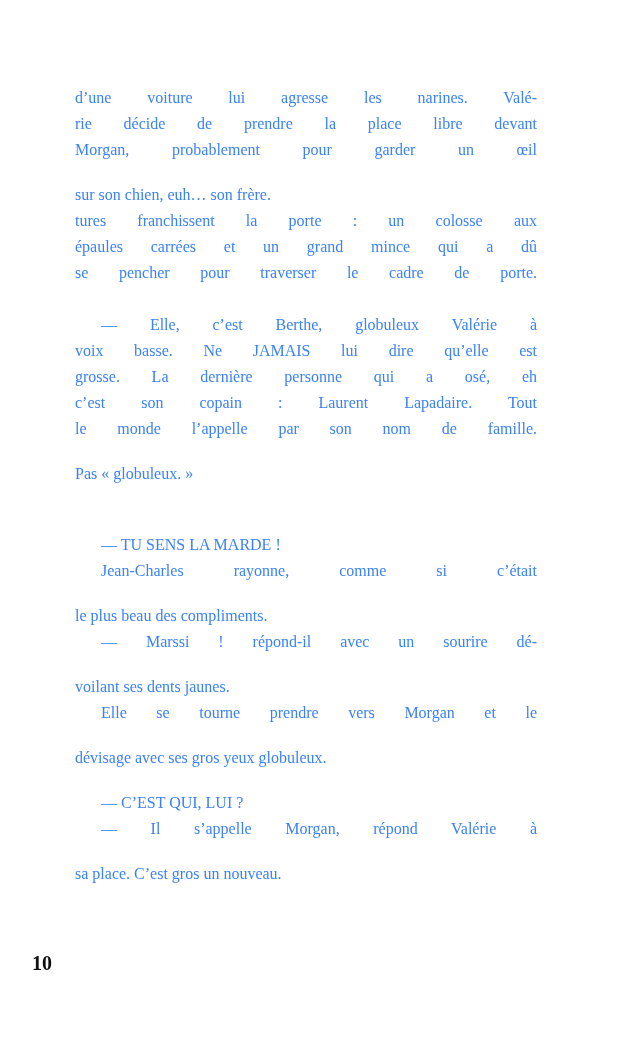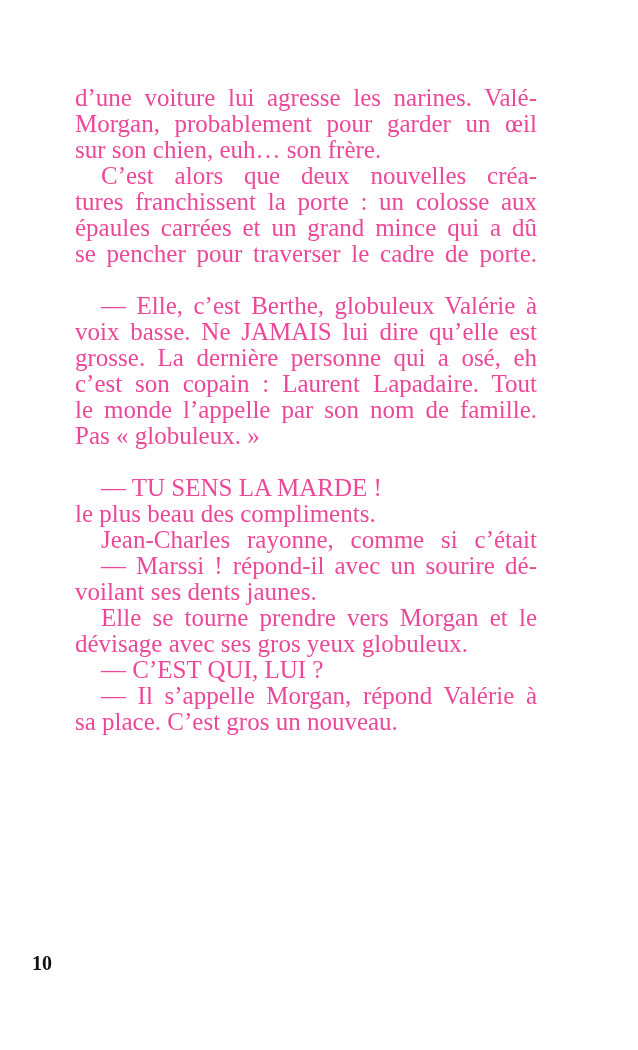--- a/index.html
+++ b/index.html
@@ -12,40 +12,41 @@
     height: 1050px;
     position: relative;
     overflow: hidden;
   }
   .page {
     position: absolute;
     left: 75px;
     top: 85px;
     width: 462px;
     font-family: "Liberation Serif", "DejaVu Serif", serif;
-    font-size: 25px;
+    font-size: 16px;
     line-height: 26px;
-    color: #ec4899;
+    color: #3b82f6;
   }
   .line {
     display: block;
     white-space: nowrap;
     height: 26px;
   }
   .line.justify {
     text-align: justify;
     text-align-last: justify;
     white-space: normal;
   }
   .line.indent {
     padding-left: 26px;
   }
   .line.last {
     text-align: left;
     text-align-last: left;
+    margin-top: 19px;
   }
   .gap {
     display: block;
     height: 26px;
   }
   .page-number {
     position: absolute;
     left: 0;
     width: 638px;
     top: 952px;
@@ -57,26 +58,26 @@
     padding-left: 32px;
   }
 </style>
 </head>
 <body>
 
 <div class="page">
 
   <div>
     <span class="line justify">d’une voiture lui agresse les narines. Valé-</span>
+    <span class="line justify">rie décide de prendre la place libre devant</span>
     <span class="line justify">Morgan, probablement pour garder un œil</span>
     <span class="line last">sur son chien, euh… son frère.</span>
   </div>
 
   <div>
-    <span class="line justify indent">C’est alors que deux nouvelles créa-</span>
     <span class="line justify">tures franchissent la porte : un colosse aux</span>
     <span class="line justify">épaules carrées et un grand mince qui a dû</span>
     <span class="line justify">se pencher pour traverser le cadre de porte.</span>
   </div>
 
   <span class="gap"></span>
 
   <div>
     <span class="line justify indent">— Elle, c’est Berthe, globuleux Valérie à</span>
     <span class="line justify">voix basse. Ne JAMAIS lui dire qu’elle est</span>
@@ -87,22 +88,22 @@
   </div>
 
   <span class="gap"></span>
 
 
   <div>
     <span class="line last indent">— TU SENS LA MARDE !</span>
   </div>
 
   <div>
+    <span class="line justify indent">Jean-Charles rayonne, comme si c’était</span>
     <span class="line last">le plus beau des compliments.</span>
-    <span class="line justify indent">Jean-Charles rayonne, comme si c’était</span>
   </div>
 
   <div>
     <span class="line justify indent">— Marssi ! répond-il avec un sourire dé-</span>
     <span class="line last">voilant ses dents jaunes.</span>
   </div>
 
   <div>
     <span class="line justify indent">Elle se tourne prendre vers Morgan et le</span>
     <span class="line last">dévisage avec ses gros yeux globuleux.</span>

